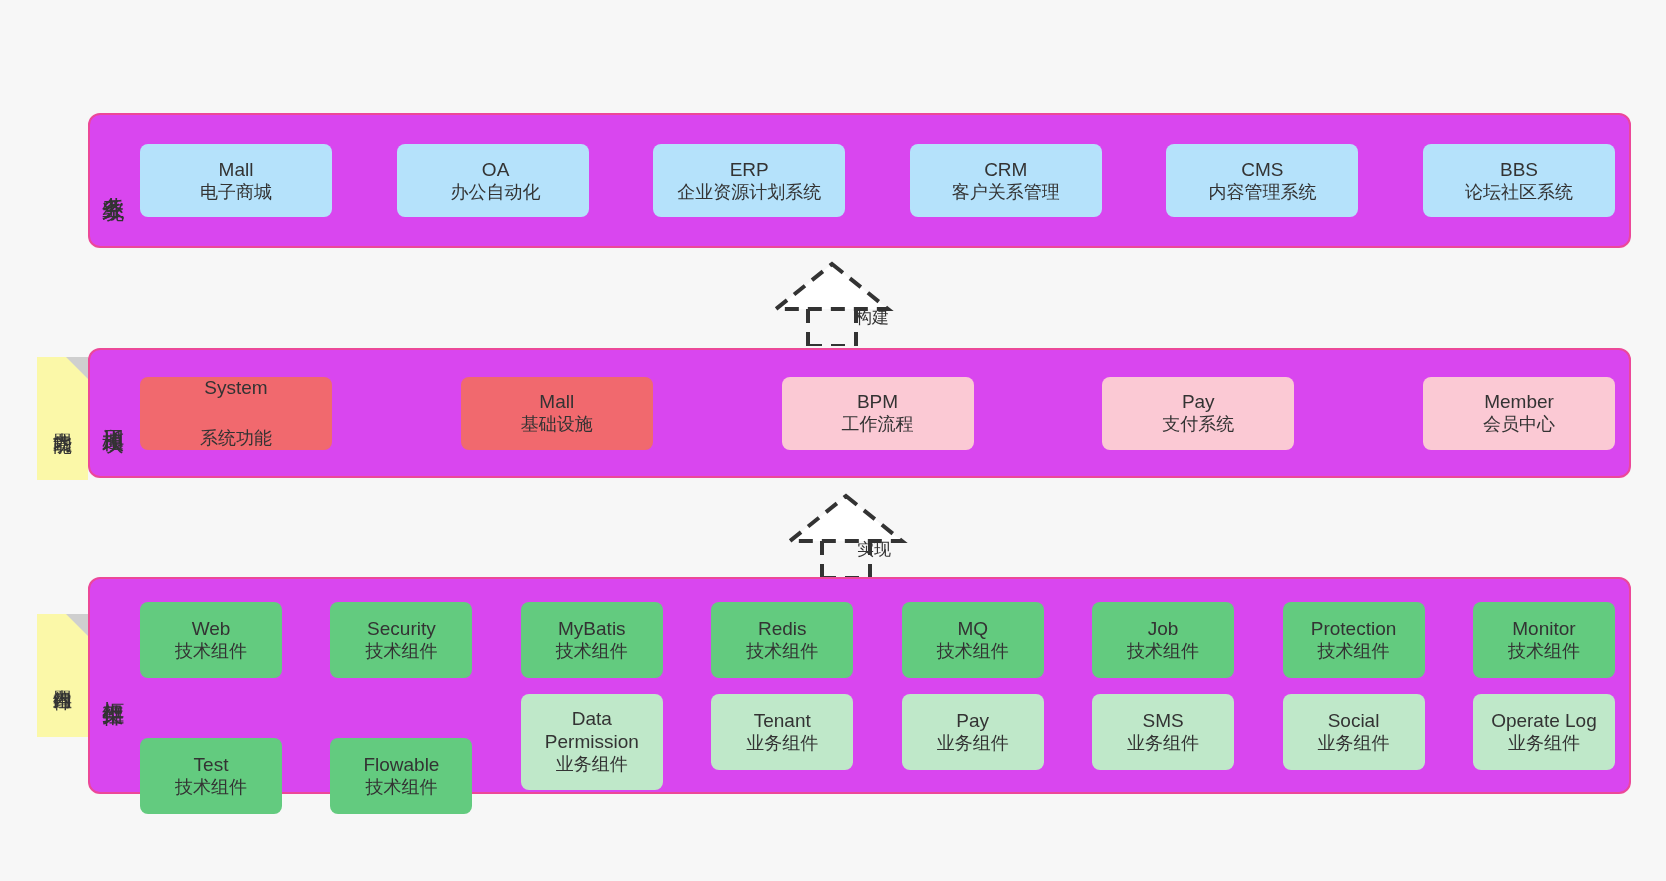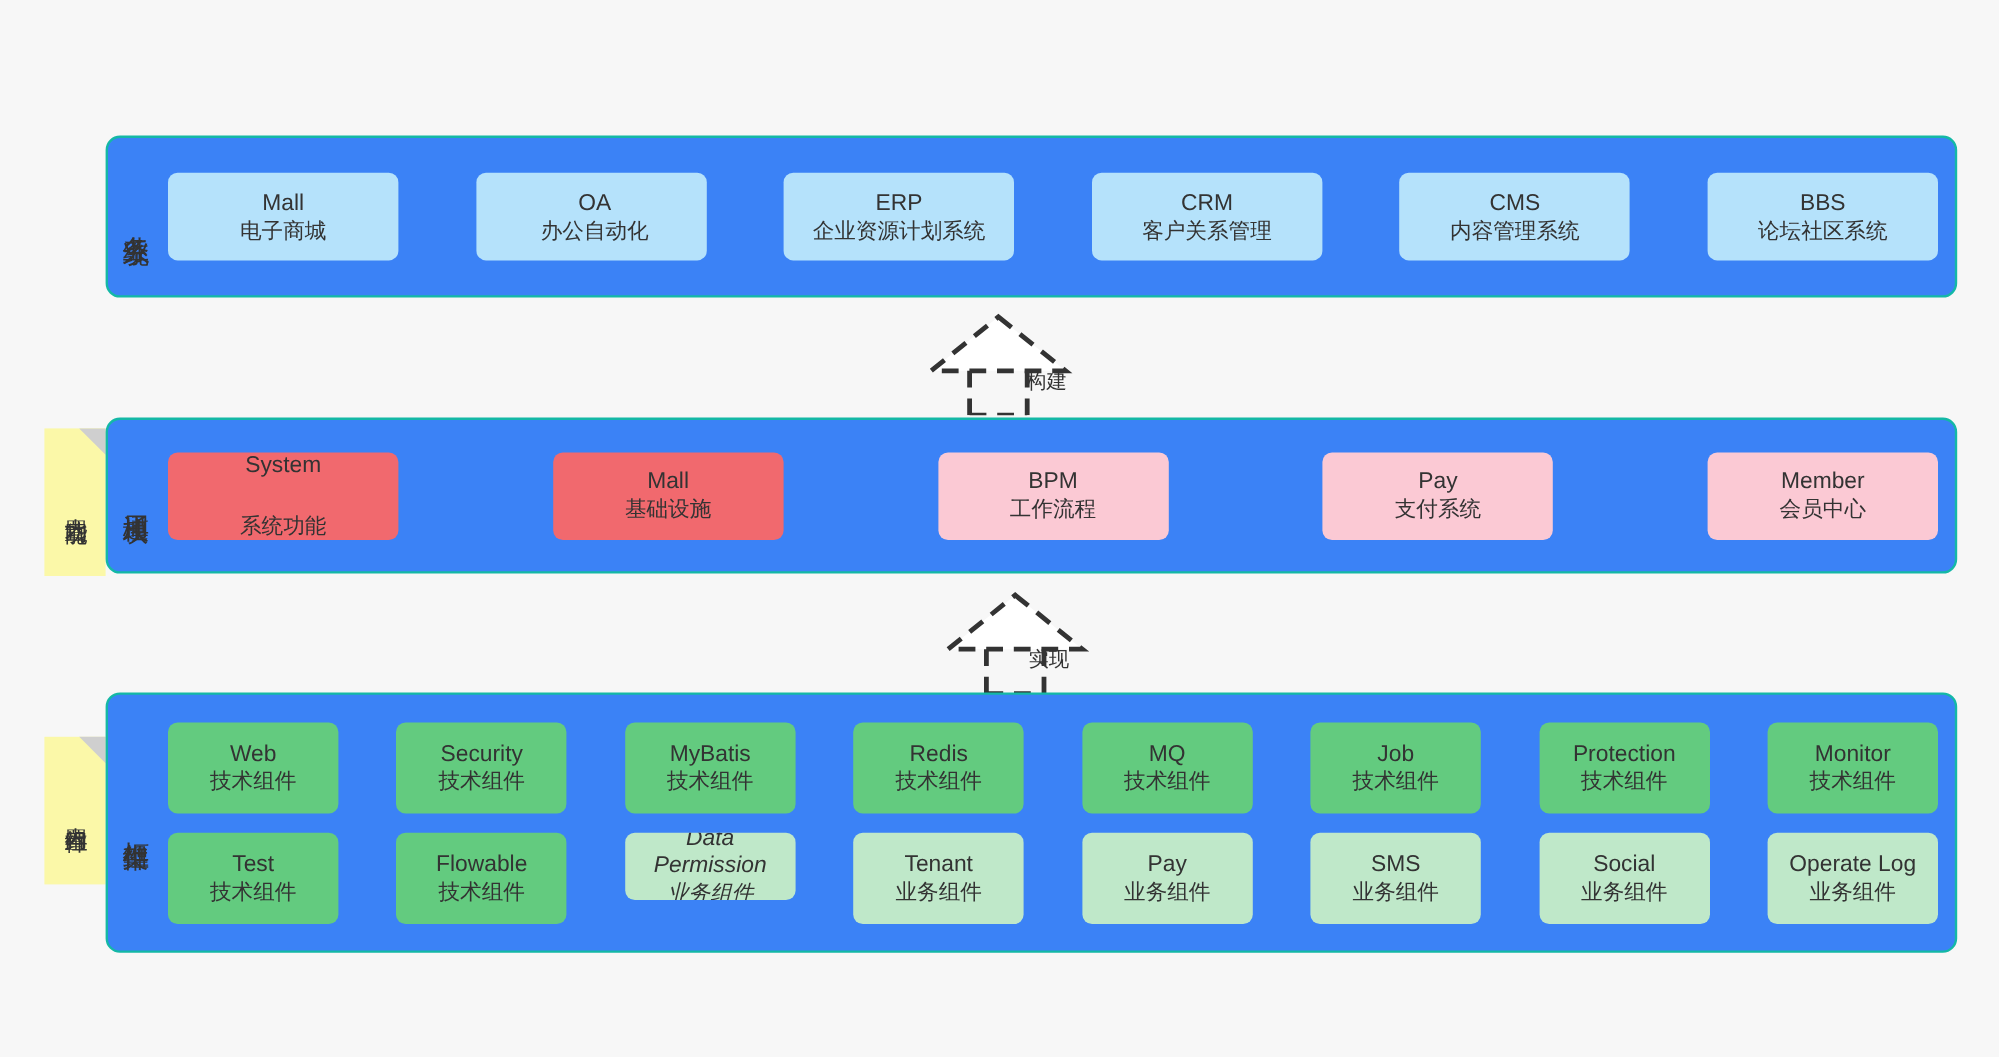--- a/index.html
+++ b/index.html
@@ -20,22 +20,22 @@
     position: absolute;
     left: 0; top: 0;
     width: 1666px;
     height: 881px;
     background: #f7f7f7;
   }
 
   
   .layer {
     position: absolute;
-    background: #3b82f6;
-    border: 2px solid #14b8a6;
+    background: #d946ef;
+    border: 2px solid #ec4899;
     border-radius: 12px;
     box-sizing: border-box;
     display: flex;
     flex-direction: row;
     align-items: stretch;
   }
 
   
   .layer-title {
     writing-mode: vertical-rl;
@@ -89,21 +89,21 @@
   }
   .card .c-cn {
     font-size: 18px;
     line-height: 1.25;
     white-space: nowrap;
   }
 
   .c-blue      { background: #b5e2fb; }
   .c-red       { background: #f1696e; }
   .c-pink      { background: #fbc9d4; }
-  .c-green     { background: #63cb7f; }
+  .c-green     { background: #63cb7f; margin-top: 44px; }
   .c-greenlite { background: #bfe8c9; }
 
   
   .note {
     position: absolute;
     background: #fbf8a8;
     box-sizing: border-box;
     display: flex;
     align-items: center;
     justify-content: center;
@@ -271,21 +271,21 @@
 
       <div class="row">
         <div class="card c-green" style="width:142px;height:76px;">
           <span class="c-en">Test</span>
           <span class="c-cn">技术组件</span>
         </div>
         <div class="card c-green" style="width:142px;height:76px;">
           <span class="c-en">Flowable</span>
           <span class="c-cn">技术组件</span>
         </div>
-        <div class="card c-greenlite" style="width:142px;height:56px;font-style:italic;">
+        <div class="card c-greenlite" style="width:142px;height:96px;">
           <span class="c-en" style="max-width:106px;">Data Permission</span>
           <span class="c-cn">业务组件</span>
         </div>
         <div class="card c-greenlite" style="width:142px;height:76px;">
           <span class="c-en">Tenant</span>
           <span class="c-cn">业务组件</span>
         </div>
         <div class="card c-greenlite" style="width:142px;height:76px;">
           <span class="c-en">Pay</span>
           <span class="c-cn">业务组件</span>

